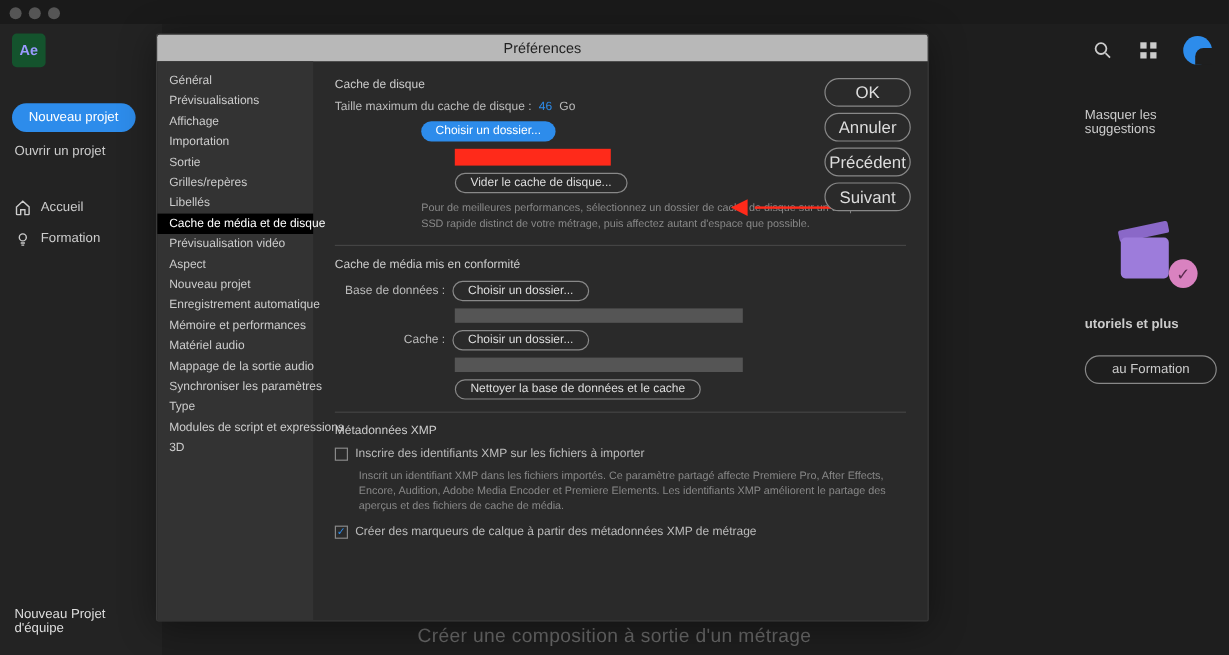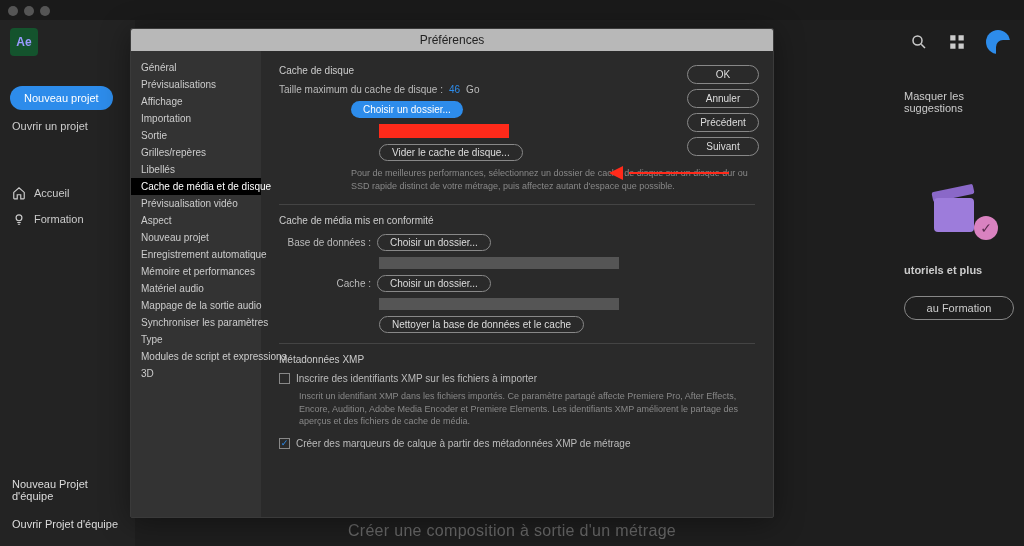--- a/index.html
+++ b/index.html
@@ -32,21 +32,21 @@
     display: flex; align-items: center; justify-content: center;
     color: #9a9aff; font-weight: bold; font-size: 12px; margin-left: 10px; margin-bottom: 30px;
   }
   .pill-btn {
     background: #2d8ceb; color: #fff; border-radius: 14px;
     padding: 6px 14px; font-size: 11px; margin: 0 10px 10px 10px;
     text-align: center; cursor: pointer; width: fit-content;
   }
   .link-text { color: #ccc; margin-left: 12px; margin-bottom: 28px; font-size: 11px; cursor: pointer; }
   .nav-item { display: flex; align-items: center; gap: 8px; padding: 6px 12px; color: #ccc; cursor: pointer; }
-  .nav-item.active { font-weight: 500; margin-top: 20px; }
+  .nav-item.active { font-weight: 500; }
   .icon-home, .icon-bulb { width: 14px; height: 14px; }
   .left-bottom { margin-top: auto; }
   .bottom-link { padding: 8px 12px; font-size: 11px; color: #ddd; cursor: pointer; }
 
   
   .top-icons {
     position: absolute; top: 30px; right: 14px; display: flex; gap: 20px; align-items: center;
   }
   .search-icon, .grid-icon { width: 18px; height: 18px; color: #ccc; cursor: pointer; }
   .avatar { width: 24px; height: 24px; border-radius: 50%; background: #2d8ceb; cursor: pointer; position: relative; }
@@ -81,21 +81,21 @@
   .prefs-sidebar {
     width: 130px; background: #333; padding: 8px 0 0 0;
     font-size: 10px;
   }
   .ps-item { padding: 3px 10px; color: #ccc; cursor: pointer; white-space: nowrap; }
   .ps-item.sel { background: #000000; color: #fff; }
   .prefs-content { flex: 1; padding: 14px 18px; overflow: auto; font-size: 10px; color: #bbb; position:relative;}
   .prefs-right-btns { position: absolute; top: 36px; right: 14px; display: flex; flex-direction: column; gap: 5px; }
   .dlg-btn {
     background: #2a2a2a; border: 1px solid #888; border-radius: 12px; color: #ddd;
-    padding: 3px 0; width: 72px; text-align: center; font-size: 10px; cursor: pointer;
+    padding: 3px 0; width: 72px; text-align: center; font-size: 14px; cursor: pointer;
   }
 
   .section-title { color: #ccc; margin-bottom: 8px; font-size: 10px; }
   .row { display: flex; align-items: center; gap: 6px; margin-bottom: 6px; }
   .chk { width: 11px; height: 11px; border: 1px solid #888; display: inline-flex; align-items:center; justify-content:center; font-size:9px; color:#2d8ceb; cursor:pointer; }
   .chk.checked::after { content: "✓"; }
   .value-num { color: #2d8ceb; }
   .blue-btn { background: #2d8ceb; color:#fff; border-radius: 12px; padding: 3px 12px; font-size:10px; cursor:pointer; }
   .out-btn { border:1px solid #888; border-radius:12px; padding: 2px 12px; font-size:10px; cursor:pointer; color:#ddd; }
   .redact { background: #ff2a1a; height: 14px; width: 130px; }
@@ -141,21 +141,20 @@
     </div>
     <div class="nav-item">
       <svg class="icon-bulb" viewBox="0 0 24 24" fill="none" stroke="#ccc" stroke-width="2">
           <circle cx="12" cy="10" r="5"></circle>
           <path d="M9 18h6M10 21h4"></path>
         </svg>
       <span>Formation</span>
     </div>
     <div class="left-bottom">
       <div class="bottom-link">Nouveau Projet d'équipe</div>
-      <div class="bottom-link">Ouvrir Projet d'équipe</div>
     </div>
   </div>
 </div>
 
 <div class="top-icons">
   <svg class="search-icon" viewBox="0 0 24 24" fill="none" stroke="#ccc" stroke-width="2">
       <circle cx="10" cy="10" r="6"></circle>
       <path d="M20 20l-5-5"></path>
     </svg>
   <svg class="grid-icon" viewBox="0 0 24 24" fill="#ccc">

